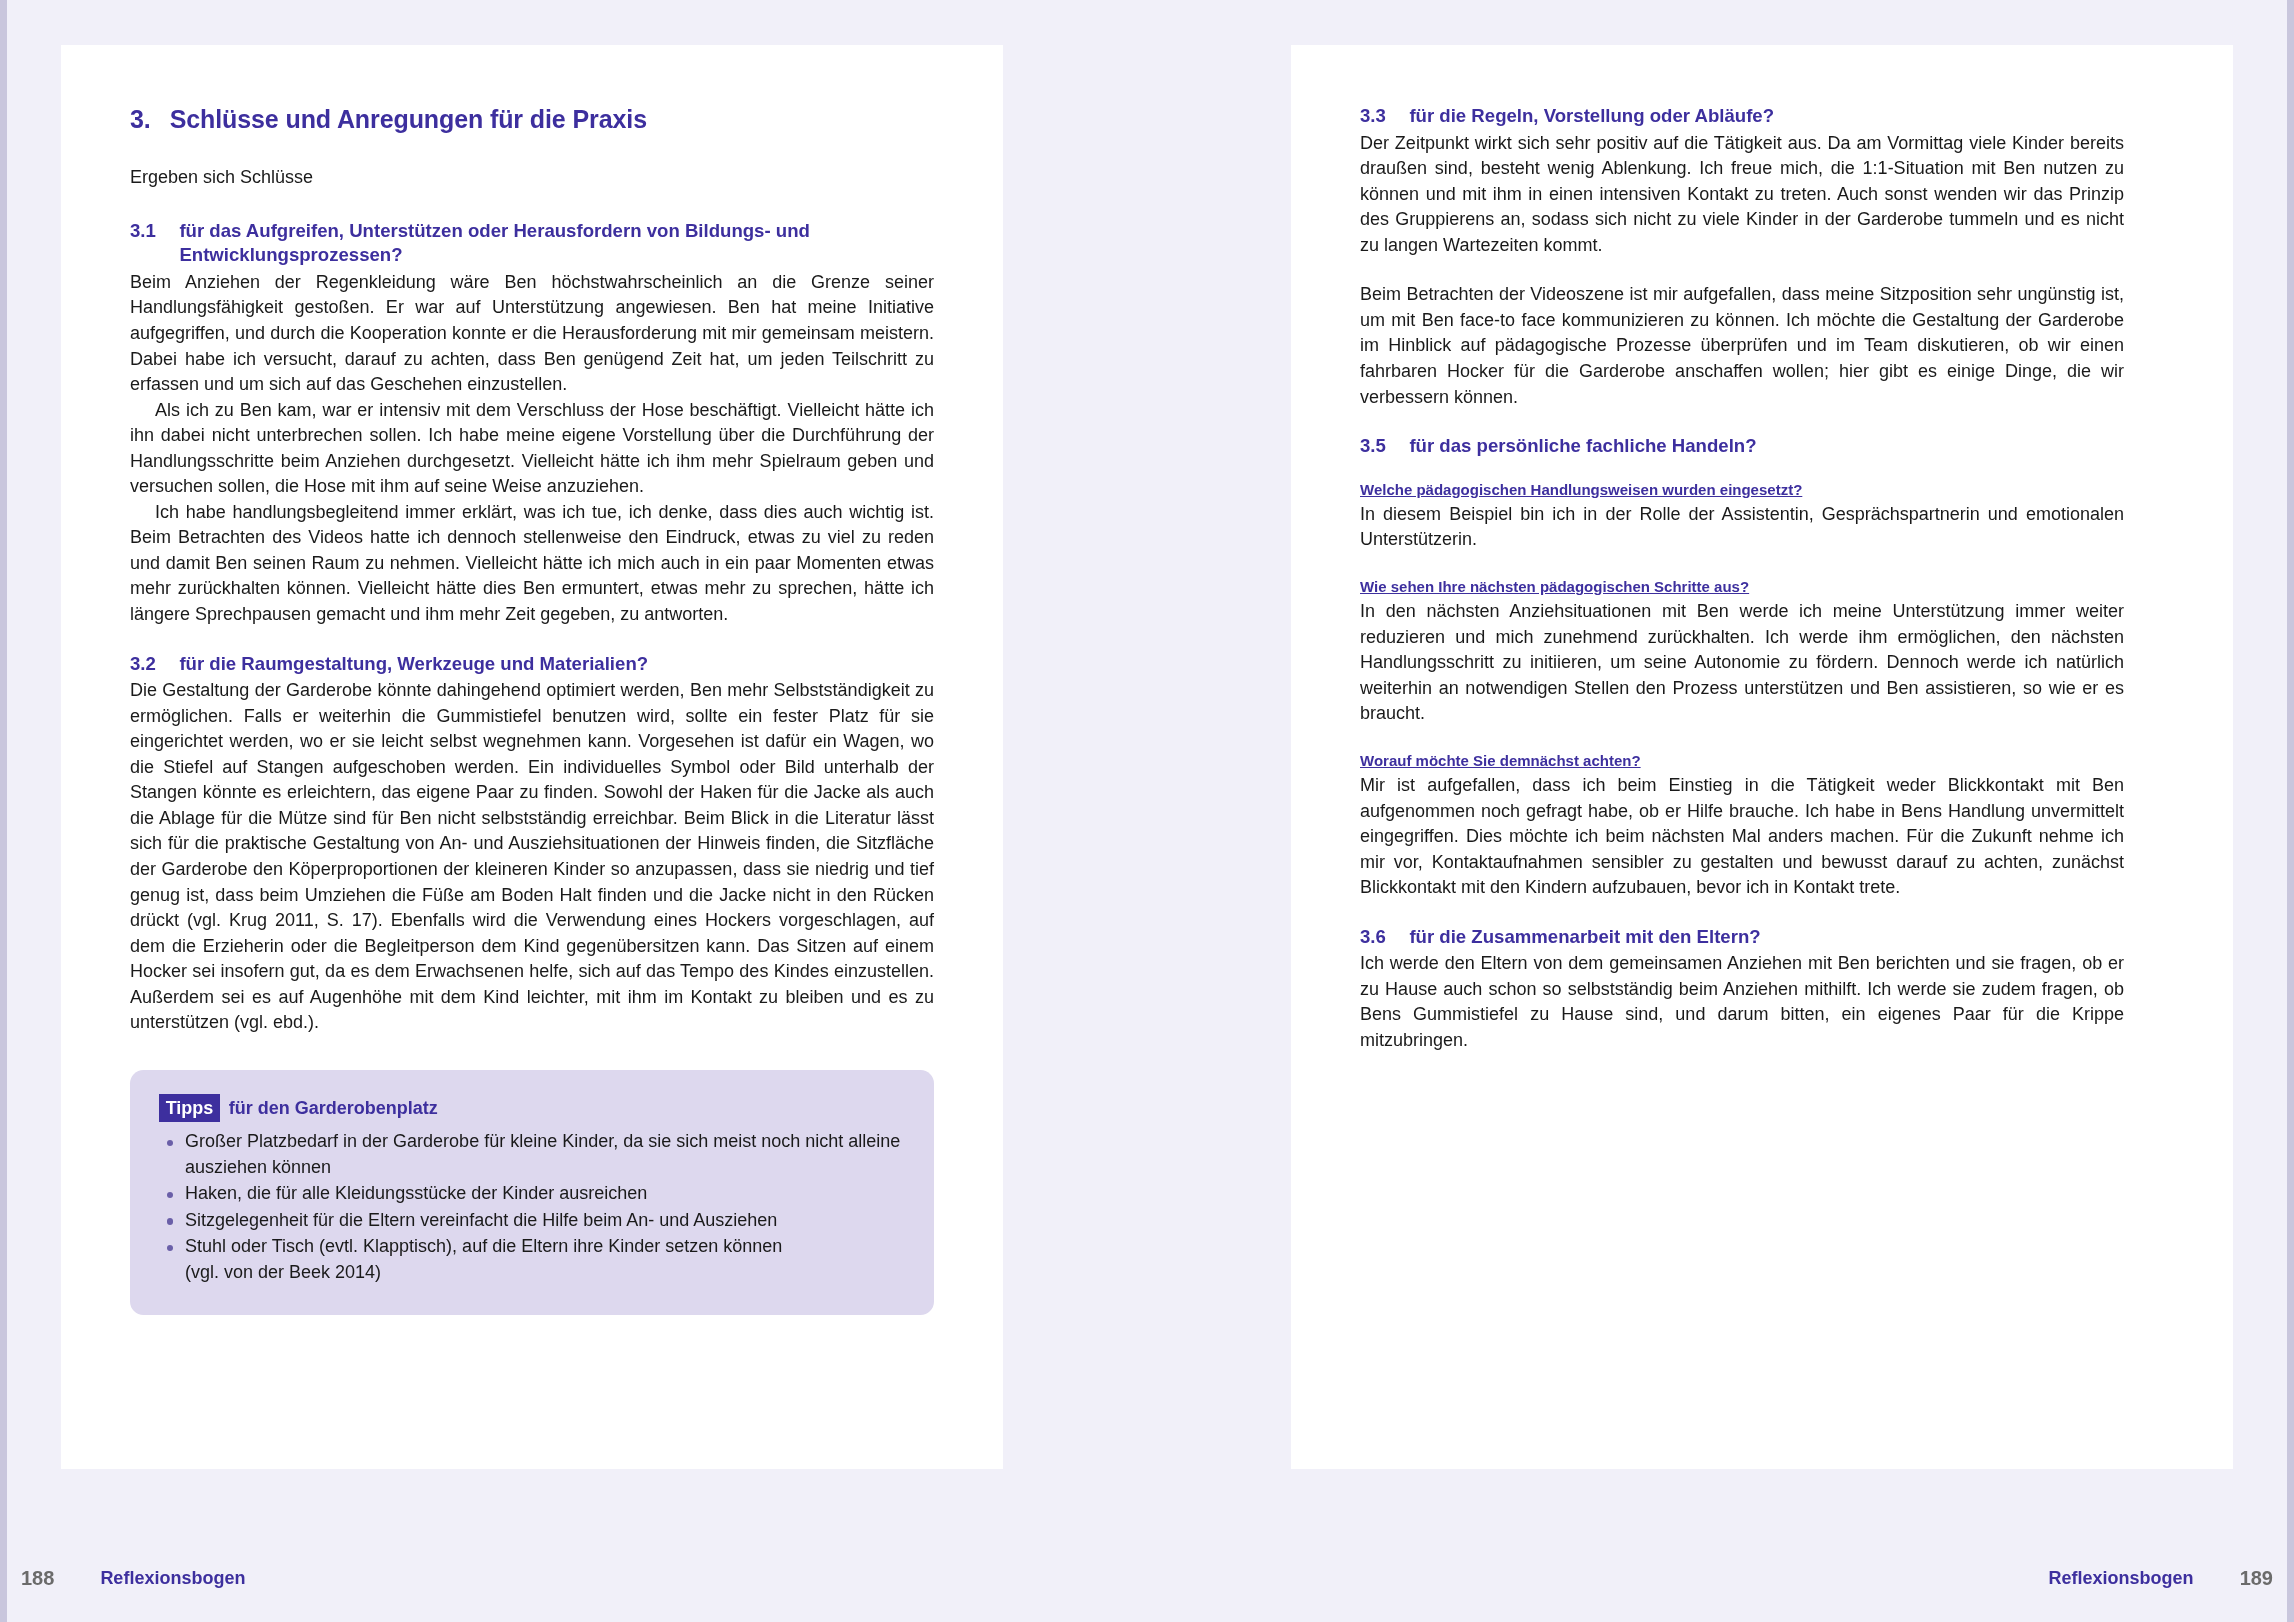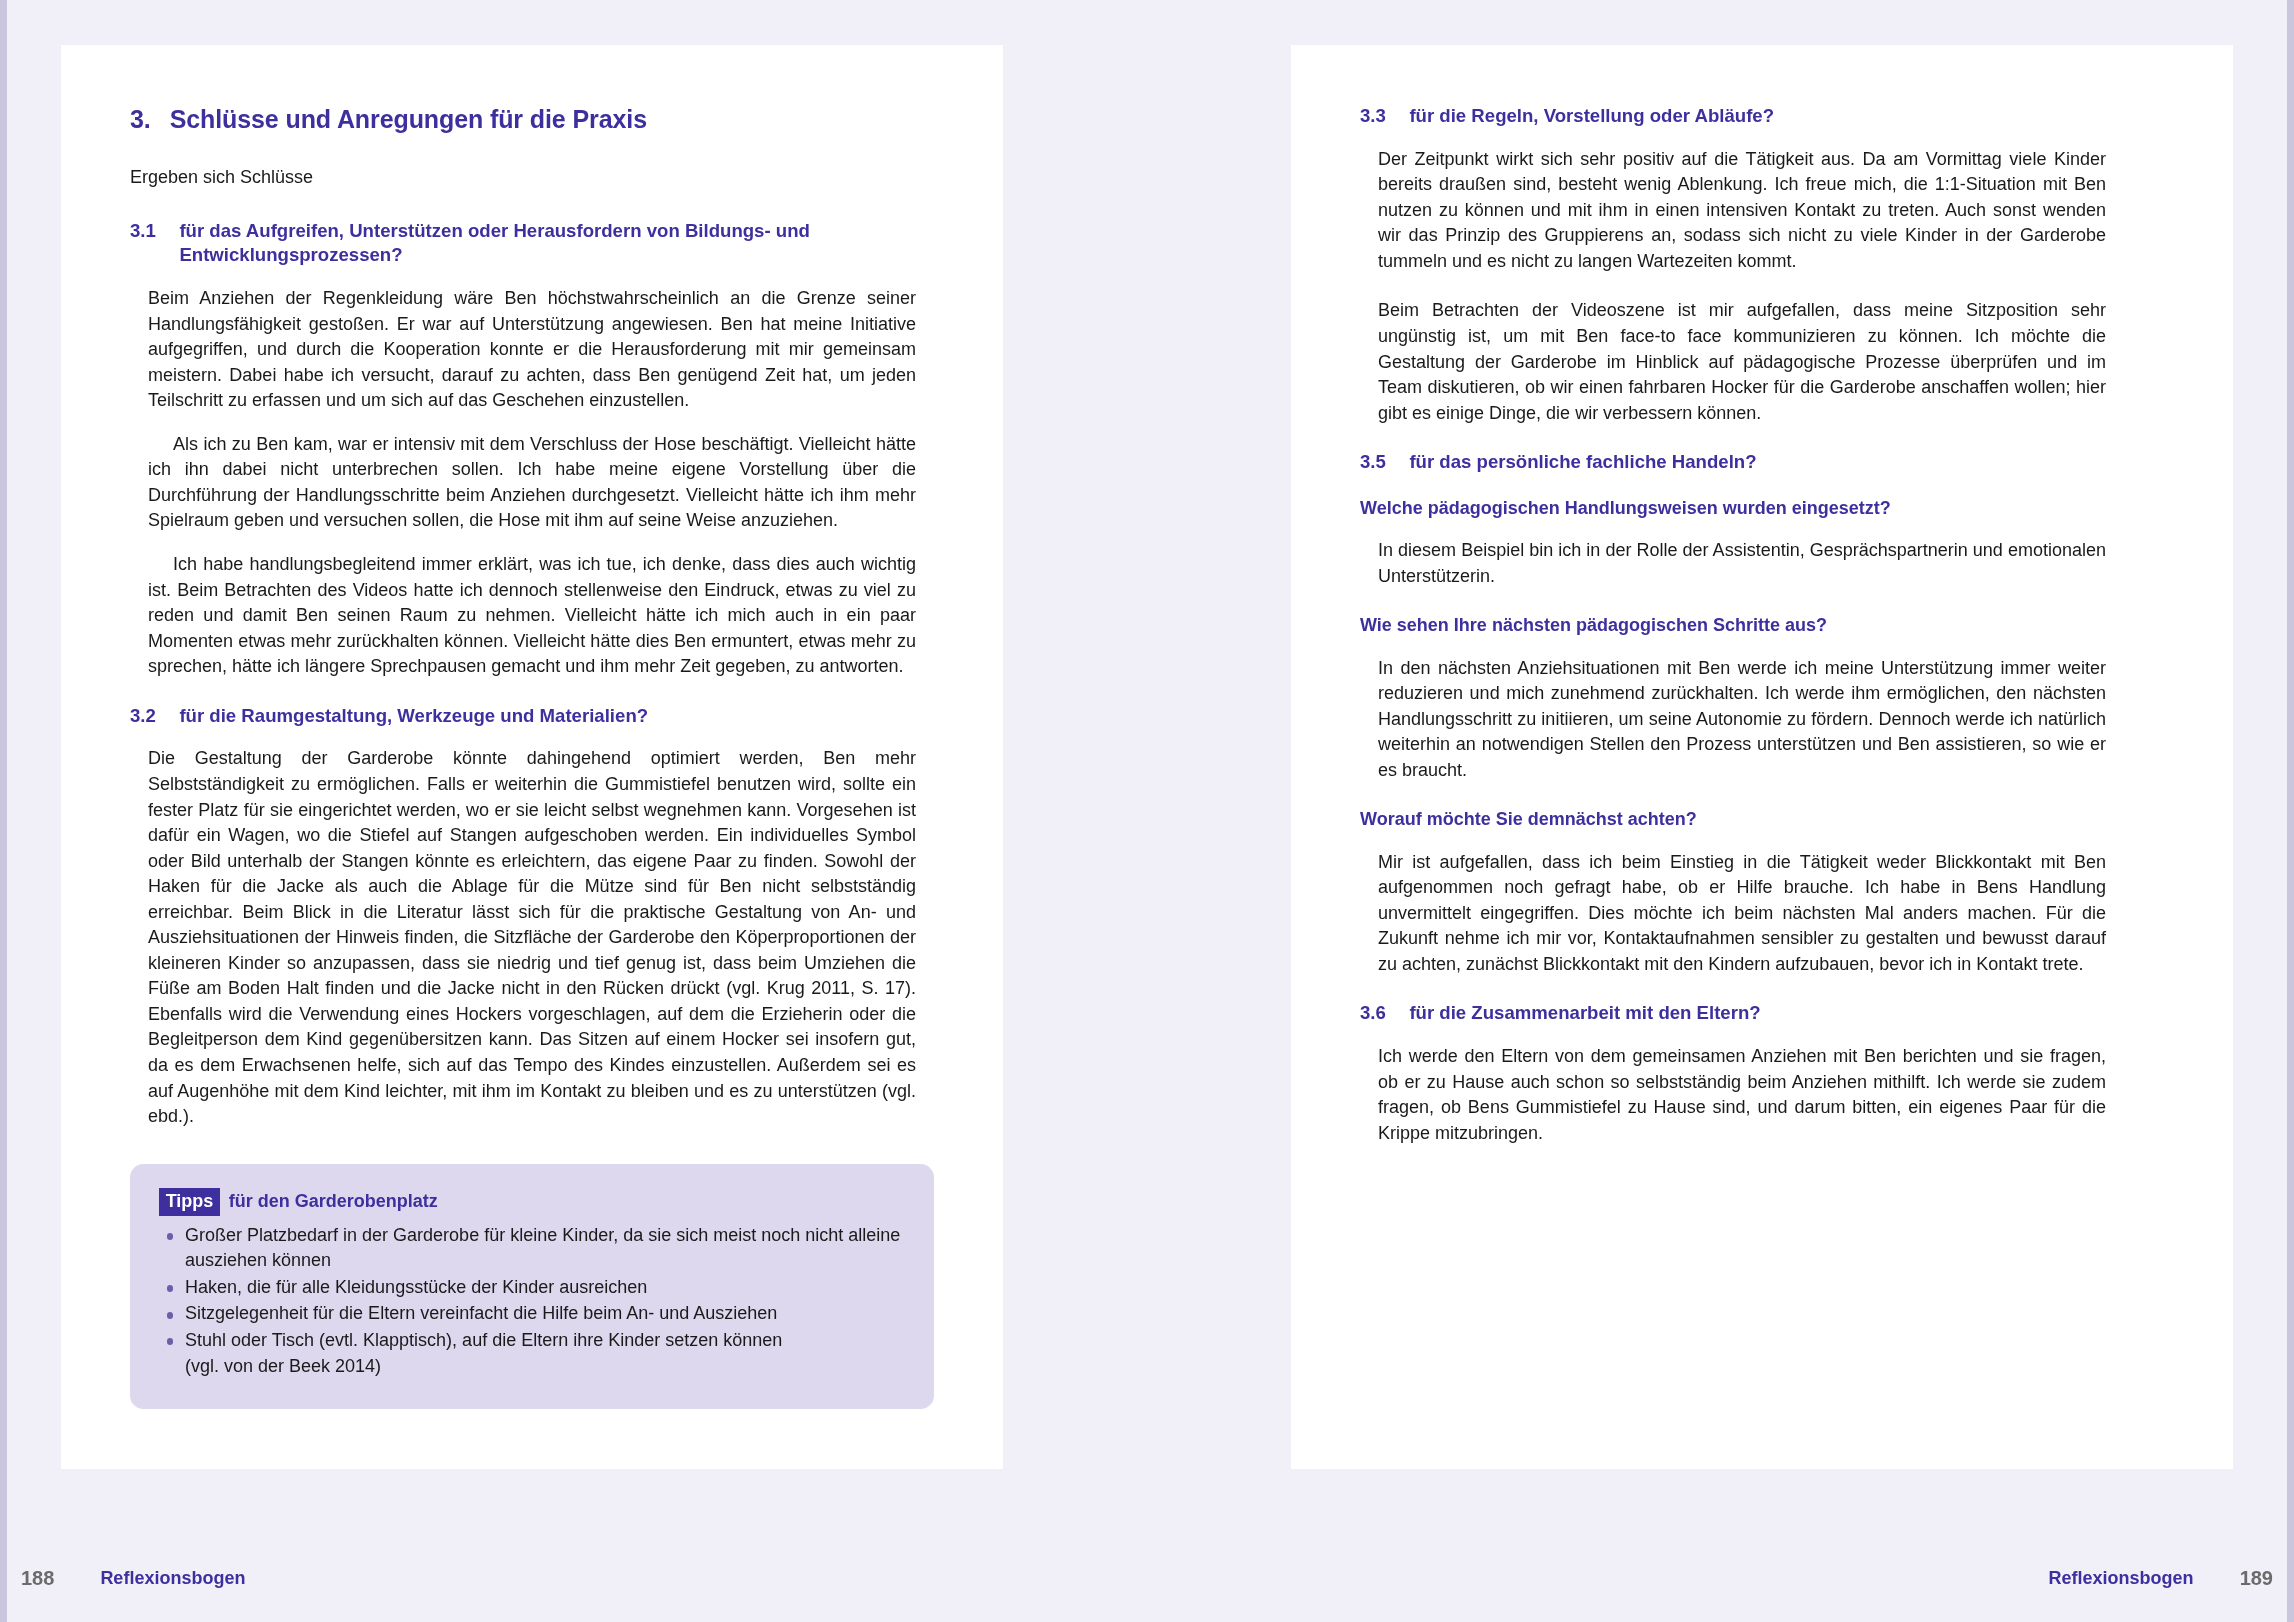--- a/index.html
+++ b/index.html
@@ -76,32 +76,33 @@
     margin-bottom: 1.9px;
     display: flex;
     gap: 13.4px;
   }
   h3.sec .num { flex: 0 0 36px; }
   h3.sec .txt { flex: 1 1 auto; }
 
   h4.subq {
     color: #3d2f9e;
     font-weight: bold;
-    font-size: 18px;
+    font-size: 15px;
     line-height: 1.35;
     margin-bottom: 1.9px;
+    text-decoration: underline;
   }
 
   p.body {
     font-size: 18px;
     line-height: 1.42;
     color: #1a1a1a;
     text-align: justify;
     hyphens: none;
-    margin: 18px;
+    margin: 0;
   }
   p.body.indent { text-indent: 25px; }
 
   .block { margin-bottom: 24px; }
   .block.tight { margin-bottom: 21px; }
 
   
   .tipps-box {
     margin-top: 34px;
     background: #ddd8ee;

